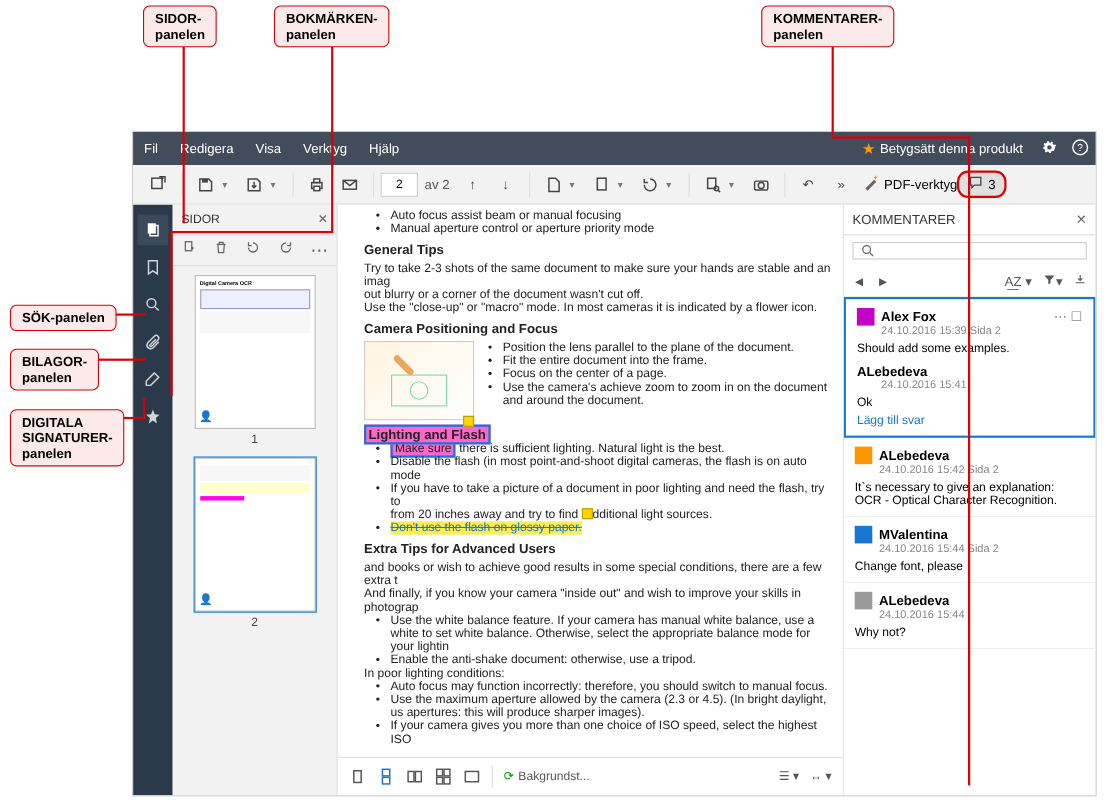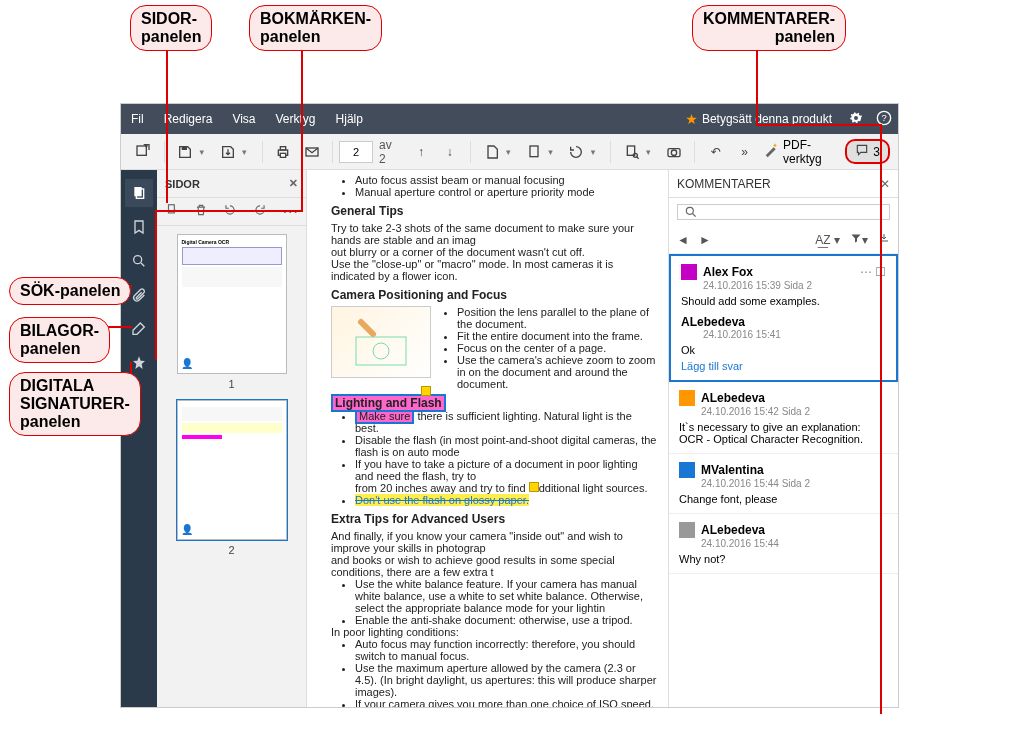--- a/index.html
+++ b/index.html
@@ -1,23 +1,23 @@
 <!DOCTYPE html>
 <html><head>
 <meta charset="utf-8">
 <style>
 * { margin:0; padding:0; box-sizing:border-box; font-family:"Segoe UI",Arial,sans-serif; }
 body { background:#fff; width:1009px; height:732px; position:relative; overflow:hidden; }
 
 
-.callout { position:absolute; background:#fce9e9; border:1px solid #d00; border-radius:16px; padding:4px 10px; font-size:16px; font-weight:bold; color:#000; z-index:100; }
+.callout { position:absolute; background:#fce9e9; border:1px solid #d00; border-radius:6px; padding:4px 10px; font-size:12px; font-weight:bold; color:#000; z-index:100; }
 .callout-line { position:absolute; background:#d00; z-index:99; }
 
 
-.app { position:absolute; top:103px; left:120px; width:779px; height:605px; border:1px solid #ccc; display:flex; flex-direction:column; }
+.app { position:absolute; top:119px; left:120px; width:877px; height:605px; border:1px solid #ccc; display:flex; flex-direction:column; }
 
 
 .menubar { height:30px; background:#434c5a; display:flex; align-items:center; color:#fff; font-size:12px; }
 .menubar .mitem { padding:0 10px; cursor:pointer; }
 .menubar .spacer { flex:1; }
 .star-orange { color:#ff9800; font-size:14px; margin-right:4px; }
 .menubar .right-icon { margin:0 6px; color:#fff; }
 
 
 .toolbar { height:36px; background:#f2f2f2; border-bottom:1px solid #ddd; display:flex; align-items:center; padding:0 8px; font-size:12px; }
@@ -33,21 +33,21 @@
 
 .main { flex:1; display:flex; overflow:hidden; }
 
 
 .rail { width:36px; background:#2b3a4a; display:flex; flex-direction:column; align-items:center; padding-top:6px; }
 .rail .ritem { width:28px; height:28px; display:flex; align-items:center; justify-content:center; color:#cfd5db; margin:3px 0; cursor:pointer; }
 .rail .ritem.active { background:#3a4a5b; }
 
 
 .pages-panel { width:150px; background:#f2f2f2; border-right:1px solid #ddd; display:flex; flex-direction:column; }
-.panel-head { height:28px; display:flex; align-items:center; padding:0 8px; font-size:11px; font-weight:bold; color:#333; border-bottom:1px solid #ddd; }
+.panel-head { height:28px; display:flex; align-items:center; padding:0 8px; font-size:11px; font-weight:normal; color:#333; border-bottom:1px solid #ddd; }
 .panel-head .close-x { margin-left:auto; cursor:pointer; color:#666; }
 .panel-tools { height:28px; display:flex; align-items:center; justify-content:space-around; border-bottom:1px solid #ddd; color:#666; }
 .panel-tools svg { width:14px; height:14px; }
 .thumbs { flex:1; overflow:auto; padding:8px; }
 .thumb { border:1px solid #bbb; background:#fff; width:110px; height:140px; margin:0 auto 4px; font-size:5px; padding:4px; overflow:hidden; position:relative; }
 .thumb .person { position:absolute; bottom:4px; left:4px; color:#1976d2; font-size:10px; }
 .thumb.sel { outline:1px solid #1976d2; }
 .thumbno { text-align:center; font-size:11px; color:#444; margin-bottom:10px; }
 
 
@@ -97,21 +97,21 @@
 <div class="callout" style="top:5px;left:130px;white-space:pre-line;">SIDOR-
 panelen</div>
 <div class="callout-line" style="top:40px;left:166px;width:2px;height:163px;"></div>
 
 <div class="callout" style="top:5px;left:249px;white-space:pre-line;">BOKMÄRKEN-
 panelen</div>
 <div class="callout-line" style="top:40px;left:301px;width:2px;height:170px;"></div>
 <div class="callout-line" style="top:210px;left:155px;width:148px;height:2px;"></div>
 <div class="callout-line" style="top:210px;left:155px;width:2px;height:150px;"></div>
 
-<div class="callout" style="top:5px;left:692px;white-space:pre-line;text-align:right;">KOMMENTARER-
+<div class="callout" style="top:5px;left:692px;white-space:pre-line;">KOMMENTARER-
 panelen</div>
 <div class="callout-line" style="top:40px;left:756px;width:2px;height:84px;"></div>
 <div class="callout-line" style="top:124px;left:756px;width:126px;height:2px;"></div>
 <div class="callout-line" style="top:124px;left:880px;width:2px;height:590px;"></div>
 
 <div class="callout" style="top:277px;left:9px;">SÖK-panelen</div>
 <div class="callout-line" style="top:285px;left:98px;width:34px;height:2px;"></div>
 
 <div class="callout" style="top:317px;left:9px;white-space:pre-line;">BILAGOR-
 panelen</div>
@@ -354,22 +354,22 @@
         <span class="note-ico" style="position:absolute;top:-10px;left:90px"></span>
         <h3 style="display:inline"><span class="hl-pink">Lighting and Flash</span></h3>
       </div>
       <ul>
         <li><span class="hl-pink">Make sure</span><span> there is sufficient lighting. Natural light is the best.</span></li>
         <li>Disable the flash (in most point-and-shoot digital cameras, the flash is on auto mode</li>
         <li><span>If you have to take a picture of a document in poor lighting and need the flash, try to</span><br><span>from 20 inches away and try to find </span><span class="note-ico"></span><span>dditional light sources.</span></li>
         <li><span class="strike-blue hl-yel">Don't use the flash on glossy paper.</span></li>
       </ul>
       <h3>Extra Tips for Advanced Users</h3>
+      <div>and books or wish to achieve good results in some special conditions, there are a few extra t</div>
       <div>And finally, if you know your camera "inside out" and wish to improve your skills in photograp</div>
-      <div>and books or wish to achieve good results in some special conditions, there are a few extra t</div>
       <ul>
         <li>Use the white balance feature. If your camera has manual white balance, use a white to set white balance. Otherwise, select the appropriate balance mode for your lightin</li>
         <li>Enable the anti-shake document: otherwise, use a tripod.</li>
       </ul>
       <div>In poor lighting conditions:</div>
       <ul>
         <li>Auto focus may function incorrectly: therefore, you should switch to manual focus.</li>
         <li>Use the maximum aperture allowed by the camera (2.3 or 4.5). (In bright daylight, us apertures: this will produce sharper images).</li>
         <li>If your camera gives you more than one choice of ISO speed, select the highest ISO</li>
       </ul>

